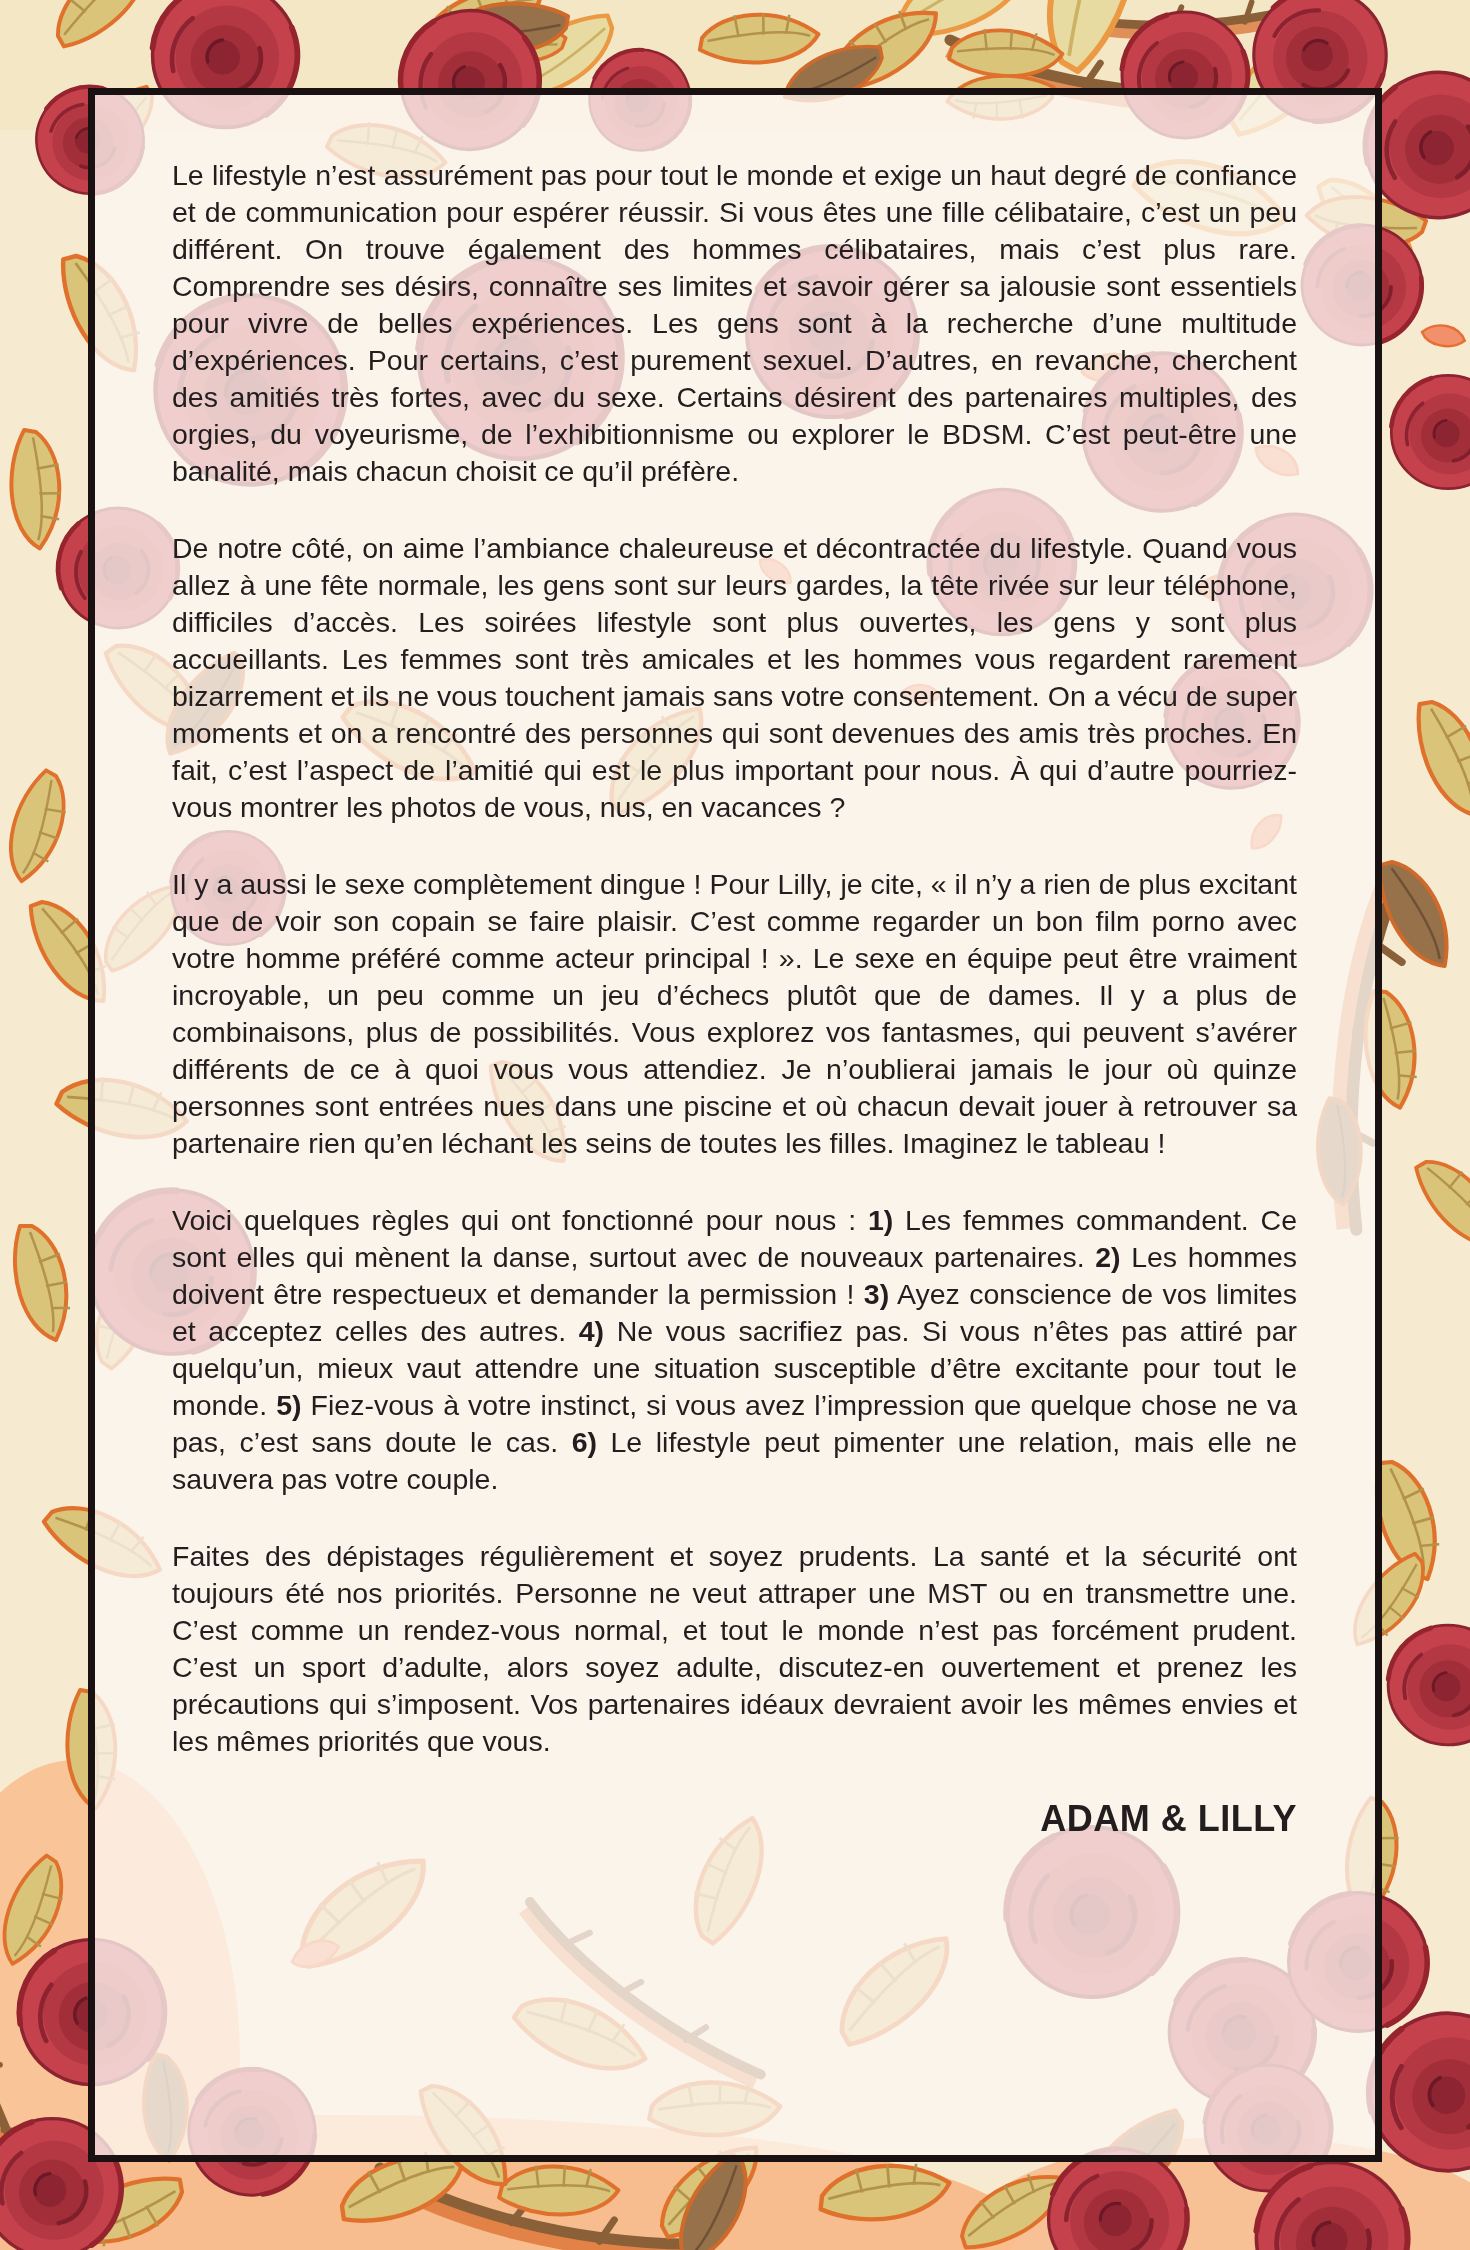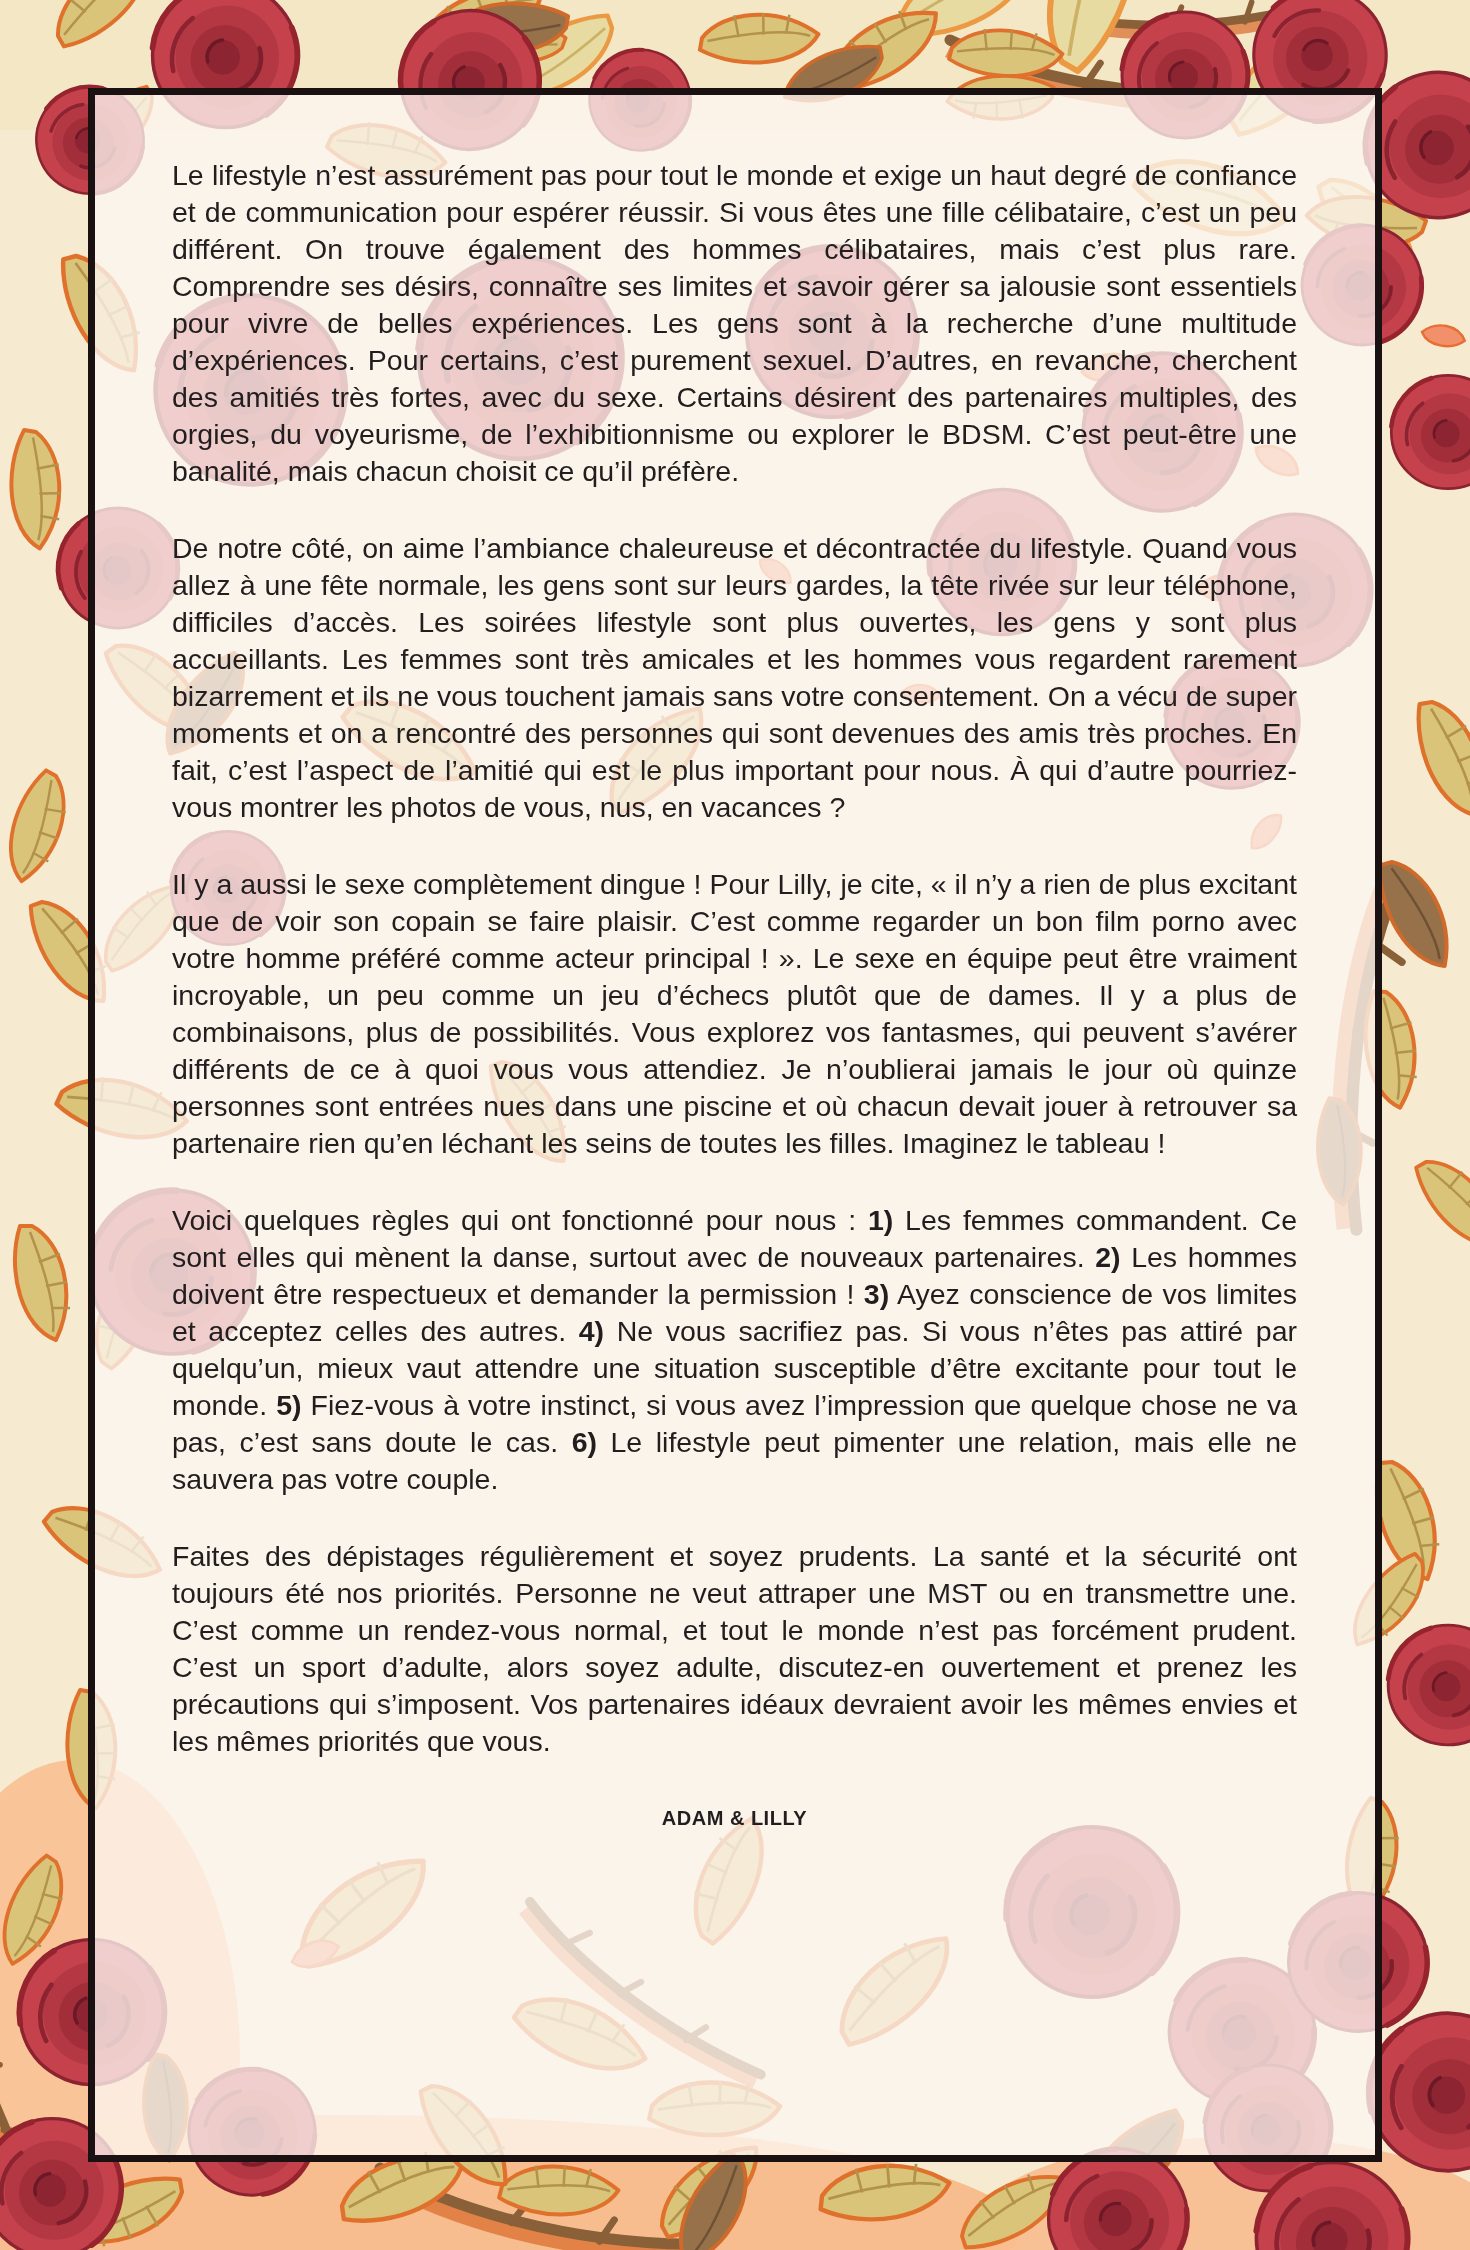--- a/index.html
+++ b/index.html
@@ -24,24 +24,24 @@
     left:77px;right:78px;top:62px;
     color:var(--text);
     font-size:28.5px;
     line-height:37px;
     text-align:justify;
   }
   .text-block p{margin:0 0 40px 0;}
   .text-block p strong{font-weight:700;}
   .signature{
     font-weight:700;
-    font-size:20px;
+    font-size:36px;
     letter-spacing:0.5px;
     margin-top:46px;
-    text-align:center;
+    text-align:right;
   }
 </style>
 </head>
 <body>
 
 <div class="page">
 
   <svg class="artwork" width="1470" height="2250" viewBox="0 0 1470 2250" aria-hidden="true">
     <defs>
       <g id="rose">

